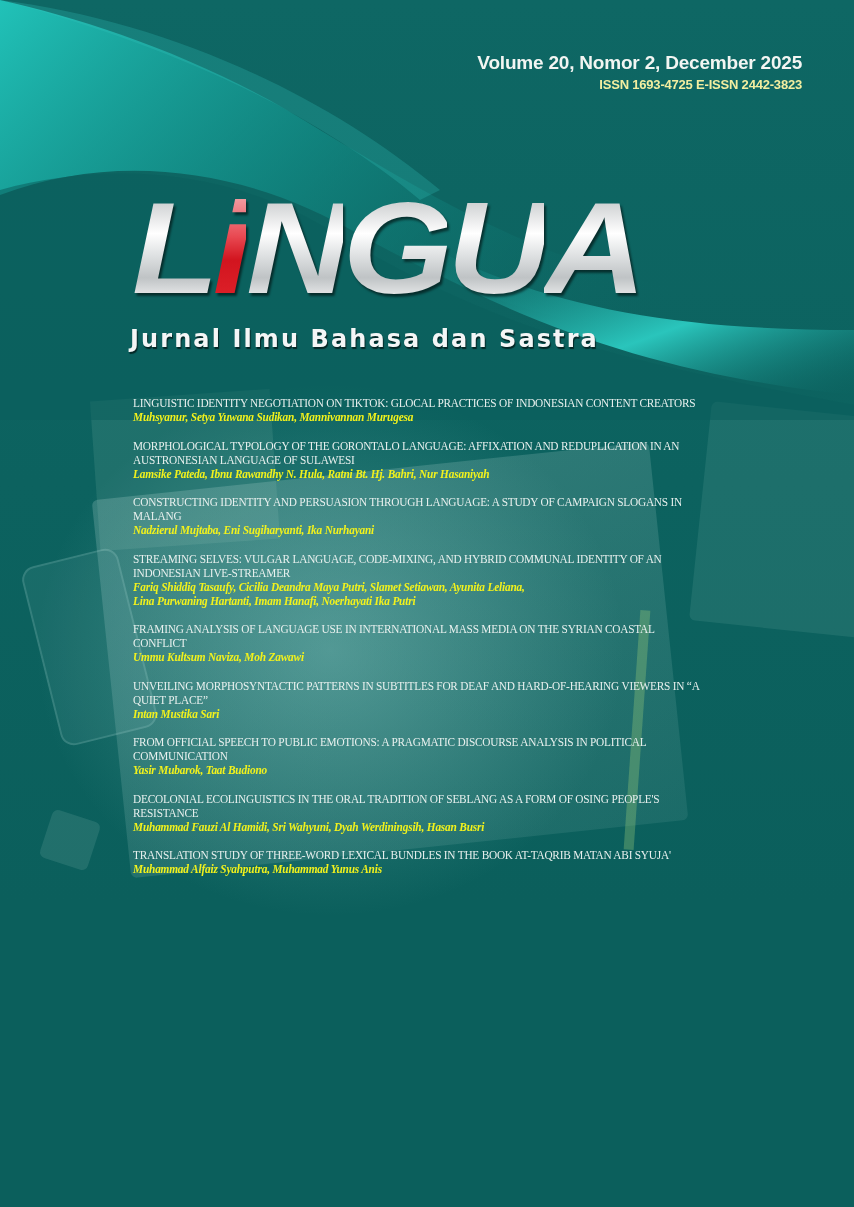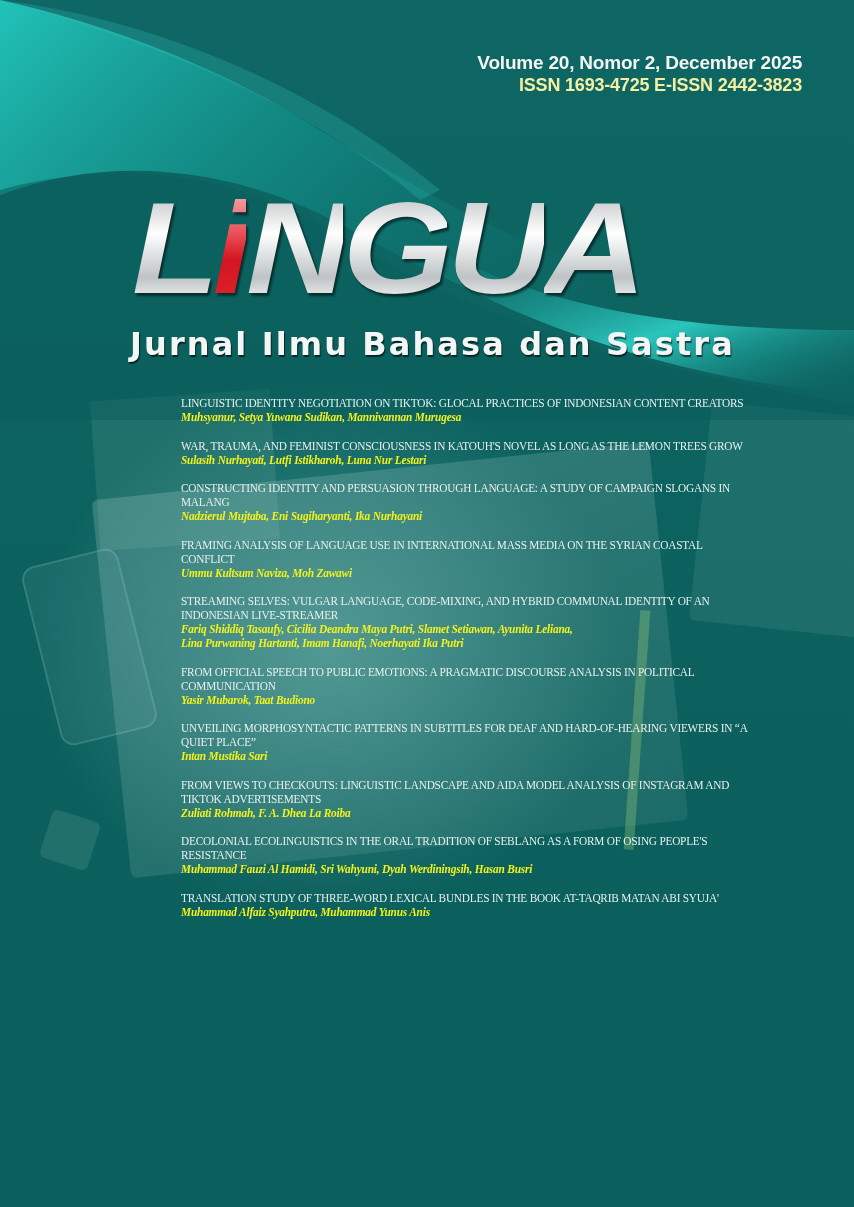--- a/index.html
+++ b/index.html
@@ -26,42 +26,42 @@
   .bg-right { position: absolute; left: 700px; top: 410px; width: 180px; height: 220px;
     background: rgba(160,205,200,0.12); border-radius: 6px; transform: rotate(6deg); pointer-events: none; }
   .bg-pencil { position: absolute; left: 632px; top: 610px; width: 10px; height: 240px;
     background: rgba(150,200,120,0.35); transform: rotate(4deg); pointer-events: none; }
   .bg-dice { position: absolute; left: 45px; top: 815px; width: 50px; height: 50px;
     background: rgba(200,230,225,0.12); transform: rotate(18deg); border-radius: 6px; pointer-events: none; }
 
   .issue-info { position: absolute; right: 52px; top: 52px; text-align: right;
     font-family: "Liberation Sans", sans-serif; font-weight: bold; }
   .issue-volume { color: #f2f5f2; font-size: 19px; line-height: 22px; letter-spacing: -0.2px; }
-  .issue-issn { color: #f3eea0; font-size: 18px; line-height: 22px; letter-spacing: -0.2px; }
+  .issue-issn { color: #f3eea0; font-size: 13px; line-height: 22px; letter-spacing: -0.2px; }
 
   .logo { position: absolute; left: 132px; top: 188px; height: 130px; width: 580px; }
   .logo-text {
     font-family: "Liberation Sans", sans-serif; font-weight: bold; font-style: italic;
     font-size: 142px; line-height: 130px; letter-spacing: -6px;
     display: flex; transform: scaleY(0.92); transform-origin: top left;
   }
   .logo-letter {
     background: linear-gradient(180deg, #b9bcbe 0%, #ffffff 38%, #e6e8e9 52%, #bfc3c5 75%, #ffffff 100%);
     -webkit-background-clip: text; background-clip: text; color: transparent;
     filter: drop-shadow(2px 3px 1px rgba(0,0,0,0.55));
   }
   .logo-letter.red {
     background: linear-gradient(180deg, #f3b1b5 0%, #e94a53 40%, #d2151f 60%, #e0232b 100%);
     -webkit-background-clip: text; background-clip: text; color: transparent;
   }
   .subtitle { position: absolute; left: 130px; top: 325px; width: 580px;
-    font-family: "DejaVu Sans", sans-serif; font-weight: bold; font-size: 32px;
+    font-family: "DejaVu Sans", sans-serif; font-weight: bold; font-size: 24px;
     letter-spacing: 2.1px; color: #f4f6f6; text-shadow: 1px 2px 1px rgba(0,0,0,0.6); white-space: nowrap; }
 
-  .toc { position: absolute; left: 133px; top: 396px; width: 580px; margin-left: 48px; }
+  .toc { position: absolute; left: 133px; top: 396px; width: 580px; }
   .toc-item { margin-bottom: 14.5px; }
   .toc-title { color: #e8f0ee; font-size: 12.2px; line-height: 14px; letter-spacing: -0.25px;
     text-transform: uppercase; font-family: "Liberation Serif", serif; transform: scaleX(0.93);
     transform-origin: left; width: 620px; }
   .toc-authors { color: #f2f21c; font-size: 12.2px; line-height: 14px; font-style: italic; font-weight: bold;
     letter-spacing: -0.2px; font-family: "Liberation Serif", serif; transform: scaleX(0.93);
     transform-origin: left; width: 620px; }
 </style>
 </head>
 <body>
@@ -111,47 +111,43 @@
   </div>
 
   <div class="subtitle">Jurnal Ilmu Bahasa dan Sastra</div>
 
   <div class="toc" id="toc">
       <div class="toc-item">
         <div class="toc-title">LINGUISTIC IDENTITY NEGOTIATION ON TIKTOK: GLOCAL PRACTICES OF INDONESIAN CONTENT CREATORS</div>
         <div class="toc-authors">Muhsyanur, Setya Yuwana Sudikan, Mannivannan Murugesa</div>
       </div>
       <div class="toc-item">
-        <div class="toc-title">WAR, TRAUMA, AND FEMINIST CONSCIOUSNESS IN KATOUH'S NOVEL AS LONG AS THE LEMON TREES GROW</div>
-        <div class="toc-authors">Sulasih Nurhayati, Lutfi Istikharoh, Luna Nur Lestari</div>
+        <div class="toc-title">MORPHOLOGICAL TYPOLOGY OF THE GORONTALO LANGUAGE: AFFIXATION AND REDUPLICATION IN AN AUSTRONESIAN LANGUAGE OF SULAWESI</div>
+        <div class="toc-authors">Lamsike Pateda, Ibnu Rawandhy N. Hula, Ratni Bt. Hj. Bahri, Nur Hasaniyah</div>
       </div>
       <div class="toc-item">
         <div class="toc-title">CONSTRUCTING IDENTITY AND PERSUASION THROUGH LANGUAGE: A STUDY OF CAMPAIGN SLOGANS IN MALANG</div>
         <div class="toc-authors">Nadzierul Mujtaba, Eni Sugiharyanti, Ika Nurhayani</div>
-      </div>
-      <div class="toc-item">
-        <div class="toc-title">FRAMING ANALYSIS OF LANGUAGE USE IN INTERNATIONAL MASS MEDIA ON THE SYRIAN COASTAL CONFLICT</div>
-        <div class="toc-authors">Ummu Kultsum Naviza, Moh Zawawi</div>
       </div>
       <div class="toc-item">
         <div class="toc-title">STREAMING SELVES: VULGAR LANGUAGE, CODE-MIXING, AND HYBRID COMMUNAL IDENTITY OF AN INDONESIAN LIVE-STREAMER</div>
         <div class="toc-authors">Fariq Shiddiq Tasaufy, Cicilia Deandra Maya Putri, Slamet Setiawan, Ayunita Leliana,</div>
         <div class="toc-authors">Lina Purwaning Hartanti, Imam Hanafi, Noerhayati Ika Putri</div>
       </div>
       <div class="toc-item">
-        <div class="toc-title">FROM OFFICIAL SPEECH TO PUBLIC EMOTIONS: A PRAGMATIC DISCOURSE ANALYSIS IN POLITICAL COMMUNICATION</div>
-        <div class="toc-authors">Yasir Mubarok, Taat Budiono</div>
+        <div class="toc-title">FRAMING ANALYSIS OF LANGUAGE USE IN INTERNATIONAL MASS MEDIA ON THE SYRIAN COASTAL CONFLICT</div>
+        <div class="toc-authors">Ummu Kultsum Naviza, Moh Zawawi</div>
       </div>
       <div class="toc-item">
         <div class="toc-title">UNVEILING MORPHOSYNTACTIC PATTERNS IN SUBTITLES FOR DEAF AND HARD-OF-HEARING VIEWERS IN “A QUIET PLACE”</div>
         <div class="toc-authors">Intan Mustika Sari</div>
       </div>
       <div class="toc-item">
-        <div class="toc-title">FROM VIEWS TO CHECKOUTS: LINGUISTIC LANDSCAPE AND AIDA MODEL ANALYSIS OF INSTAGRAM AND TIKTOK ADVERTISEMENTS</div>
-        <div class="toc-authors">Zuliati Rohmah, F. A. Dhea La Roiba</div>
+        <div class="toc-title">FROM OFFICIAL SPEECH TO PUBLIC EMOTIONS: A PRAGMATIC DISCOURSE ANALYSIS IN POLITICAL COMMUNICATION</div>
+        <div class="toc-authors">Yasir Mubarok, Taat Budiono</div>
       </div>
       <div class="toc-item">
         <div class="toc-title">DECOLONIAL ECOLINGUISTICS IN THE ORAL TRADITION OF SEBLANG AS A FORM OF OSING PEOPLE'S RESISTANCE</div>
         <div class="toc-authors">Muhammad Fauzi Al Hamidi, Sri Wahyuni, Dyah Werdiningsih, Hasan Busri</div>
       </div>
       <div class="toc-item">
         <div class="toc-title">TRANSLATION STUDY OF THREE-WORD LEXICAL BUNDLES IN THE BOOK AT-TAQRIB MATAN ABI SYUJA'</div>
         <div class="toc-authors">Muhammad Alfaiz Syahputra, Muhammad Yunus Anis</div>
       </div>
     </div>

